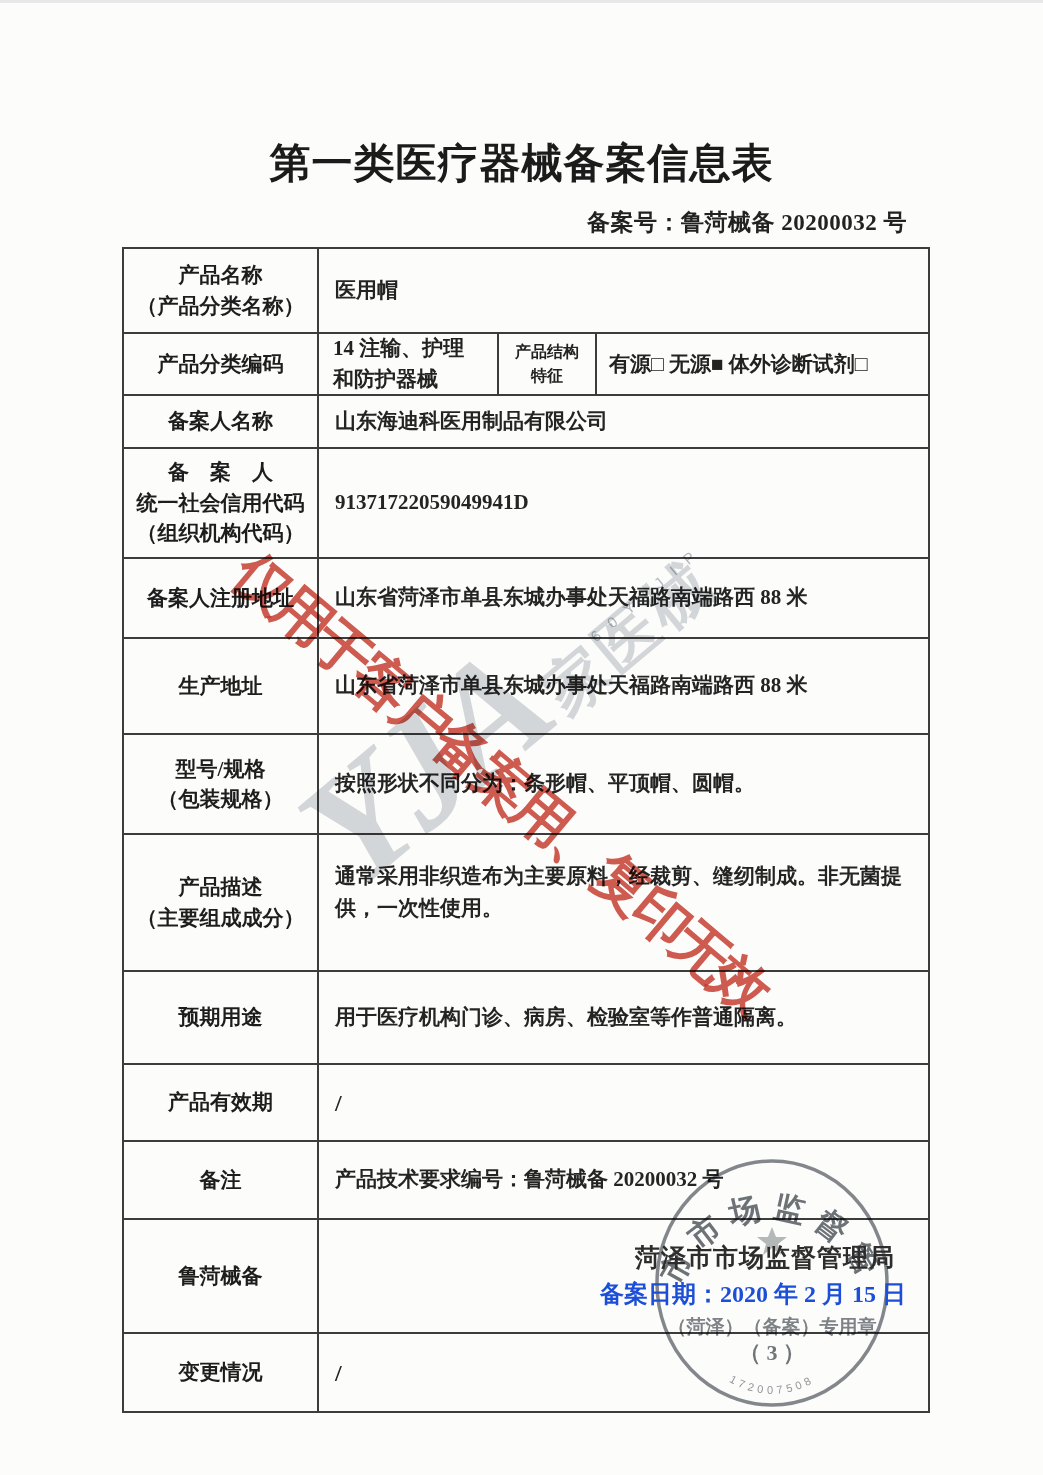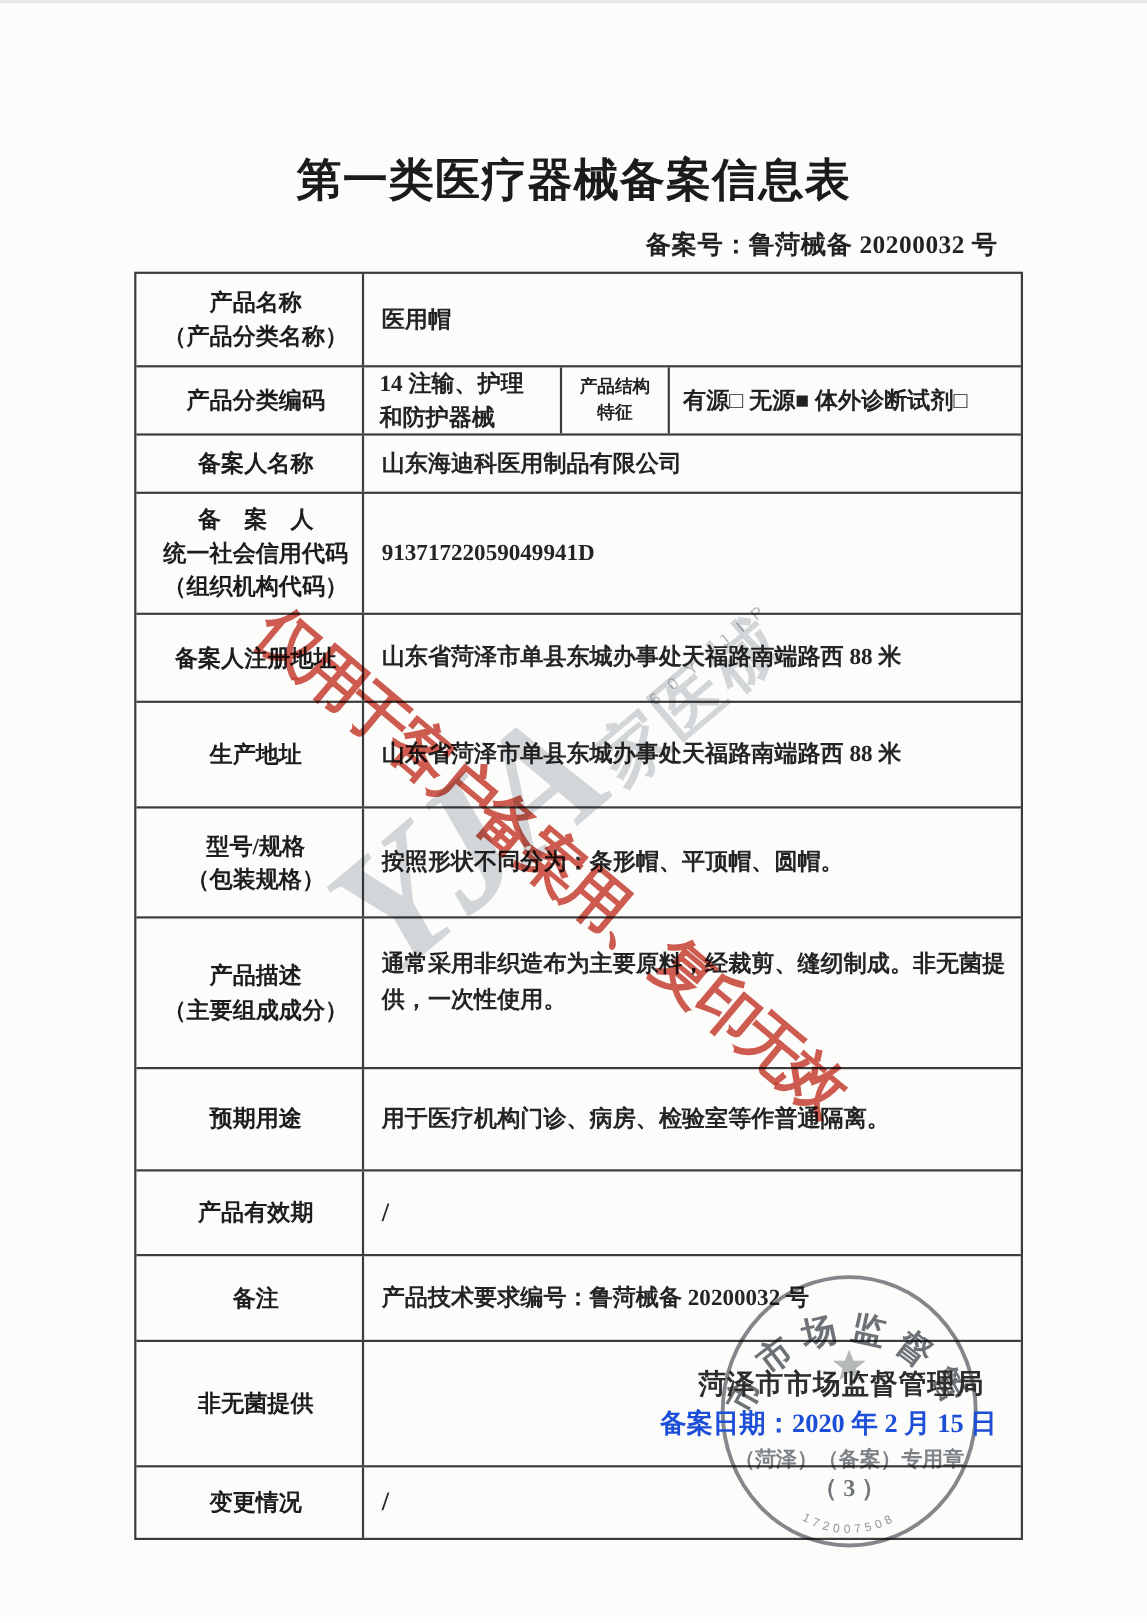--- a/index.html
+++ b/index.html
@@ -14,21 +14,21 @@
   }
   .filing-no{
     position:absolute;right:136px;top:207px;font-size:23px;font-weight:700;color:#222;
     letter-spacing:0.5px;
   }
   
   .ftable{
     position:absolute;left:122px;top:247px;width:808px;
     border:2px solid #3c3c3c;box-sizing:border-box;z-index:1;background:transparent;
   }
-  .row{display:flex;box-sizing:border-box;position:relative;padding-left:12px;}
+  .row{display:flex;box-sizing:border-box;position:relative;}
   .row + .row{border-top:2px solid #3c3c3c;}
   .lbl{
     width:195px;flex:0 0 195px;border-right:2px solid #3c3c3c;box-sizing:border-box;
     display:flex;align-items:center;justify-content:center;text-align:center;
     font-size:21px;font-weight:700;color:#1d1d1d;line-height:1.45;padding:2px 6px;
   }
   .val{
     flex:1;display:flex;align-items:center;padding:4px 10px 4px 16px;
     font-size:21px;font-weight:700;color:#242424;line-height:1.5;box-sizing:border-box;
   }
@@ -162,25 +162,25 @@
       <div class="lbl">产品有效期</div>
       <div class="val slash">/</div>
     </div>
 
     <div class="row" style="height:78px">
       <div class="lbl">备注</div>
       <div class="val">产品技术要求编号：鲁菏械备 20200032 号</div>
     </div>
 
     <div class="row" style="height:114px">
-      <div class="lbl">非无菌提供</div>
+      <div class="lbl">鲁菏械备</div>
       <div class="val"></div>
     </div>
 
-    <div class="row" style="height:66px">
+    <div class="row" style="height:79px">
       <div class="lbl">变更情况</div>
       <div class="val slash">/</div>
     </div>
 
   </div>
 
   <div class="stamp">
     <svg width="255" height="255" viewBox="0 0 255 255" xmlns="http://www.w3.org/2000/svg">
       <defs>
         <path id="arcTop" d="M 30 152 A 98 104 0 0 1 224 152" fill="none"></path>

